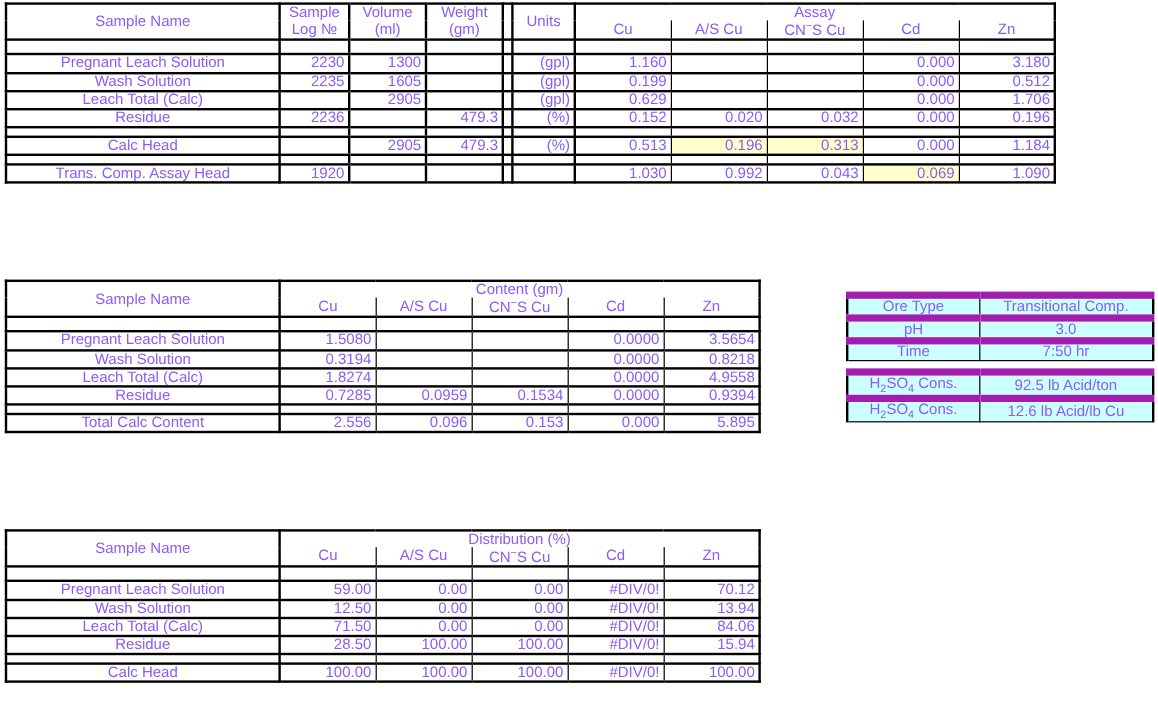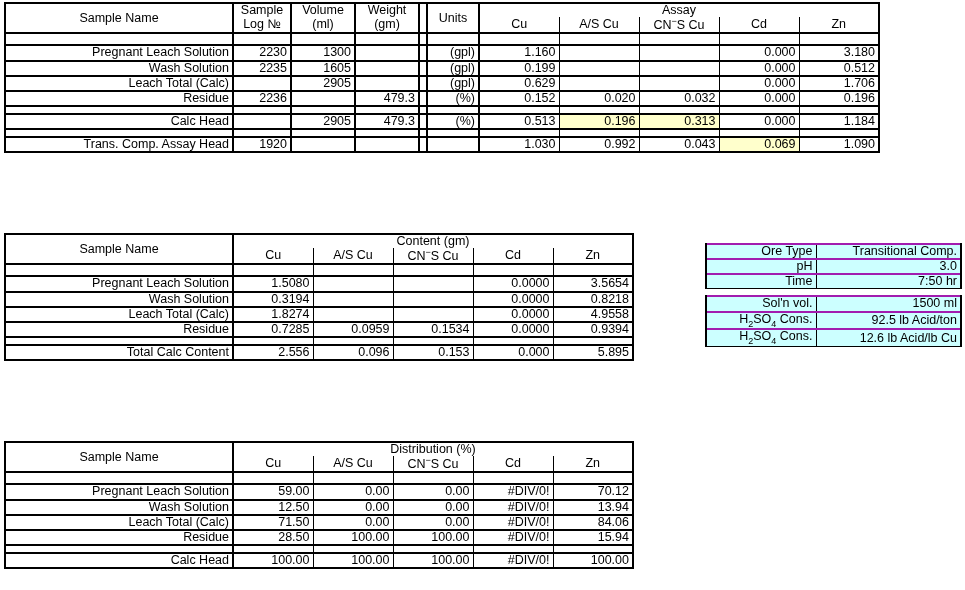--- a/index.html
+++ b/index.html
@@ -14,44 +14,44 @@
     height: 590px;
     overflow: hidden;
     background: #ffffff;
   }
 
   table.xl {
     border-collapse: collapse;
     table-layout: fixed;
     background: #ffffff;
     font-size: 12.5px;
-    color: #000000;
+    color: #8b5cf6;
   }
   table.xl td, table.xl th {
     padding: 0 3px;
     font-weight: normal;
     vertical-align: middle;
     white-space: nowrap;
     overflow: hidden;
     line-height: 1.05;
   }
 
   
   .bT { border-top: 2px solid #000; }
   .bB { border-bottom: 2px solid #000; }
   .bL { border-left: 2px solid #000; }
   .bR { border-right: 2px solid #000; }
-  .tT { border-top: 2px solid #a21caf; }
+  .tT { border-top: 6px solid #a21caf; }
   .tB { border-bottom: 1px solid #000; }
   .tL { border-left: 1px solid #000; }
   .tR { border-right: 1px solid #000; }
 
   .ctr { text-align: center; }
   .rgt { text-align: right; }
-  .lft { text-align: right; }
+  .lft { text-align: center; }
   .bold { font-weight: bold; }
 
   .hl-yellow { background: #ffffcc; }
   .cyan { background: #ccffff; }
 
   .spacer-col { border-left: 2px solid #000; border-right: 2px solid #000; background:#fff; }
 
   .gap-row td { height: 6px; padding: 0; }
   .blank-row td { height: 10px; padding: 0; }
 
@@ -416,24 +416,20 @@
           <td class="lft cyan bR tB tT bB">7:50 hr</td>
         </tr>
       </tbody>
     <tbody>
         <tr class="gap-row">
       <td colspan="2" style="background:#fff"></td>
     </tr>
     </tbody>
       <tbody id="cond-body-2">
         <tr>
-          <td class="lft cyan bL tR tB tT">Sol'n vol.</td>
-          <td class="lft cyan bR tB tT">1500 ml</td>
-        </tr>
-        <tr>
           <td class="lft cyan bL tR tB tT">H<span class="sub">2</span>SO<span class="sub">4</span> Cons.</td>
           <td class="lft cyan bR tB tT">92.5 lb Acid/ton</td>
         </tr>
         <tr>
           <td class="lft cyan bL tR tB tT bB">H<span class="sub">2</span>SO<span class="sub">4</span> Cons.</td>
           <td class="lft cyan bR tB tT bB">12.6 lb Acid/lb Cu</td>
         </tr>
       </tbody>
   </table>
 

